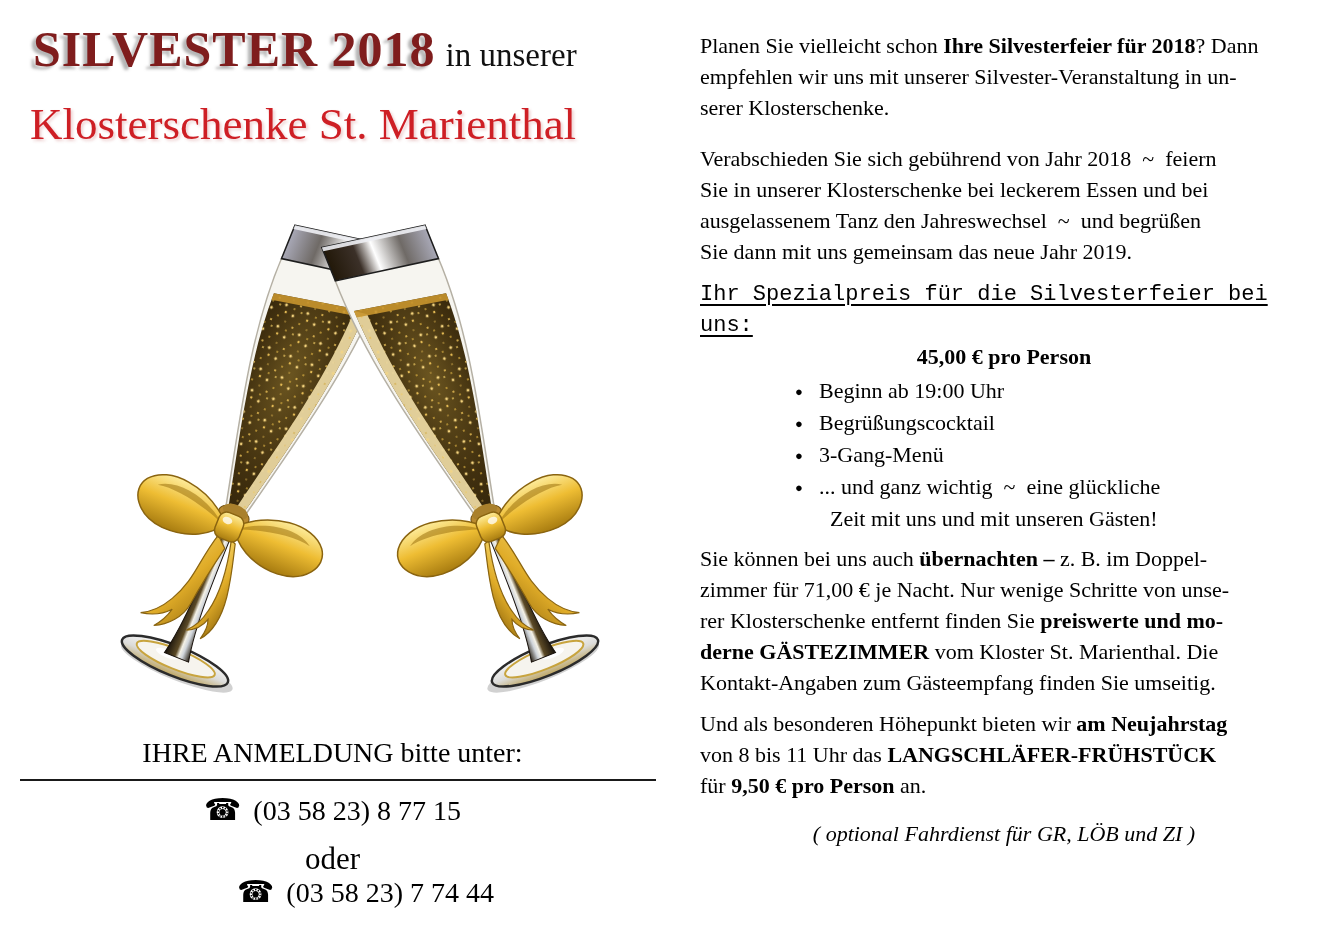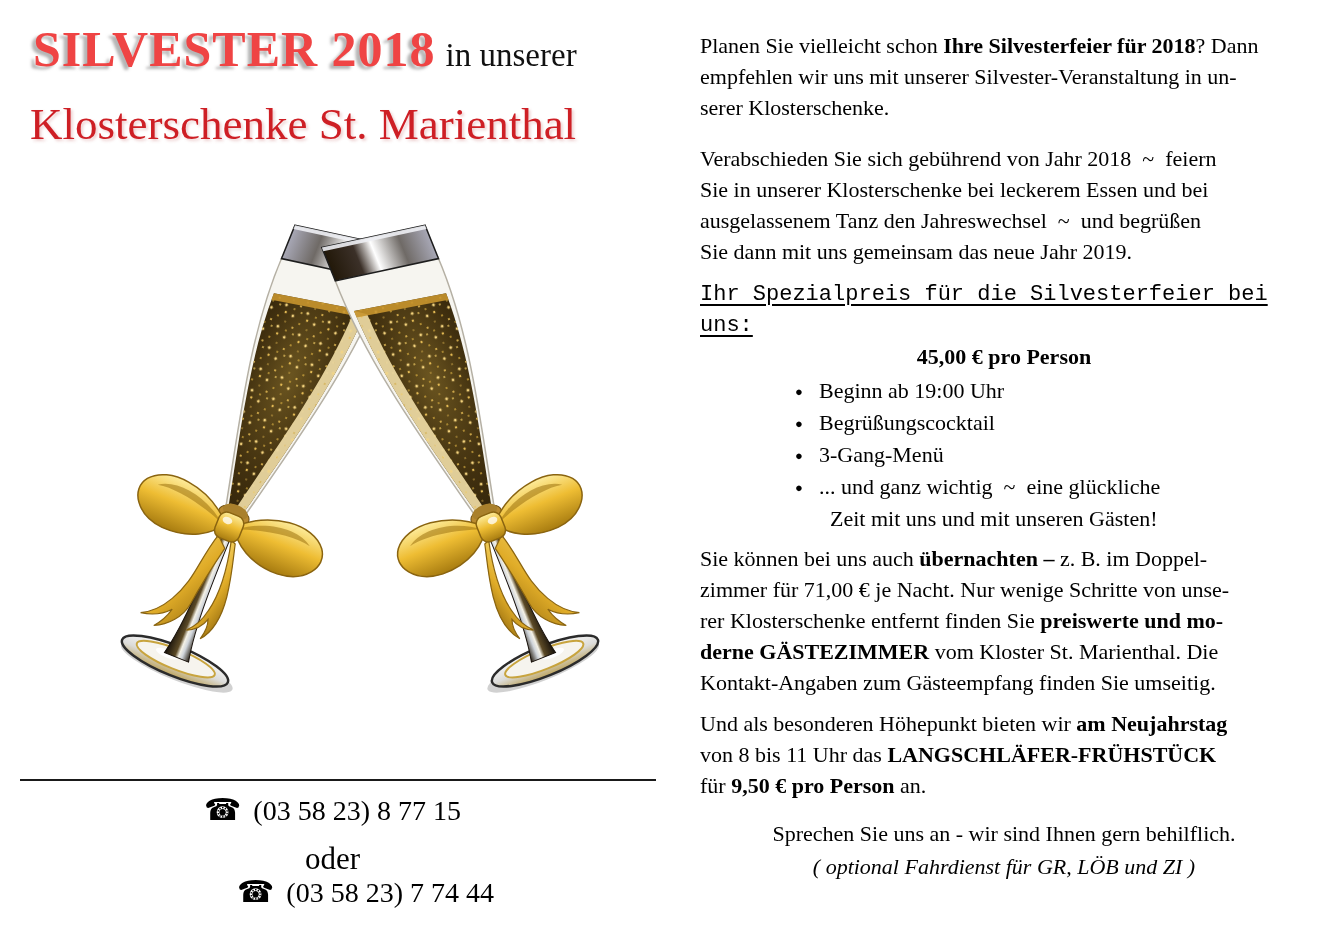--- a/index.html
+++ b/index.html
@@ -5,21 +5,21 @@
   html,body{margin:0;padding:0;background:#ffffff;}
   body{
     width:1337px;height:943px;position:relative;overflow:hidden;
     font-family:"Liberation Serif","DejaVu Serif",serif;color:#000;
   }
   .page{position:absolute;inset:0;background:#fff;}
 
   
   .left-col{position:absolute;left:0;top:0;width:665px;height:943px;}
   .title-line1{position:absolute;left:33px;top:22px;width:640px;white-space:nowrap;line-height:1.1;}
-  .t-red{font-size:50px;font-weight:700;color:#ef4444;letter-spacing:1px;
+  .t-red{font-size:50px;font-weight:700;color:#7f1d1d;letter-spacing:1px;
          text-shadow:-4px 3px 3px rgba(120,120,120,.55);}
   .t-black{font-size:33px;font-weight:400;color:#111;margin-left:6px;}
   .subtitle{position:absolute;left:30px;top:100px;width:640px;white-space:nowrap;
             font-size:45px;font-weight:400;color:#ce1f25;line-height:1.1;
             text-shadow:2px 2px 3px rgba(214,150,150,.45);}
   .glasses{position:absolute;left:60px;top:196px;width:578px;height:512px;}
   .anmeldung{position:absolute;left:0;top:737px;width:665px;text-align:center;font-size:28px;}
   .rule{position:absolute;left:20px;top:779px;width:636px;border:none;margin:0;
         border-top:2px solid #1a1a1a;}
   .phone-row{position:absolute;left:0;width:665px;text-align:center;font-size:28px;}
@@ -147,20 +147,21 @@
               <ellipse cx="-4" cy="-5" rx="5" ry="3.5" fill="#ffffff" opacity="0.75"></ellipse>
             </g>
           </g>
         </defs>
 
         <use href="#flute" transform="translate(115,465) rotate(22)"></use>
         <use href="#flute" transform="translate(485,465) scale(-1,1) rotate(22)"></use>
       </svg>
     </div>
 
+    <div class="anmeldung">IHRE ANMELDUNG bitte unter:</div>
     <hr class="rule">
 
     <div class="phone-row phone1">
       <span class="ph-icon">☎</span><span>(03 58 23) 8 77 15</span>
     </div>
     <div class="oder">oder</div>
     <div class="phone-row phone2">
       <span class="ph-icon">☎</span><span>(03 58 23) 7 74 44</span>
     </div>
   </div>
@@ -183,17 +184,16 @@
 &nbsp;&nbsp;Zeit mit uns und mit unseren Gästen!</span></li>
     </ul>
     <p class="rich p3"><span>Sie können bei uns auch </span><span class="b">übernachten –</span><span> z. B. im Doppel-
 zimmer für 71,00 € je Nacht. Nur wenige Schritte von unse-
 rer Klosterschenke entfernt finden Sie </span><span class="b">preiswerte und mo-
 derne GÄSTEZIMMER</span><span> vom Kloster St. Marienthal. Die
 Kontakt-Angaben zum Gästeempfang finden Sie umseitig.</span></p>
     <p class="rich p4"><span>Und als besonderen Höhepunkt bieten wir </span><span class="b">am Neujahrstag</span><span>
 von 8 bis 11 Uhr das </span><span class="b">LANGSCHLÄFER-FRÜHSTÜCK</span><span>
 für </span><span class="b">9,50 € pro Person</span><span> an.</span></p>
-    <p class="closing">Sprechen Sie uns an - wir sind Ihnen gern behilflich.</p>
     <p class="closing-note">( optional Fahrdienst für GR, LÖB und ZI )</p>
   </div>
 
 </div>
 
 </body></html>

